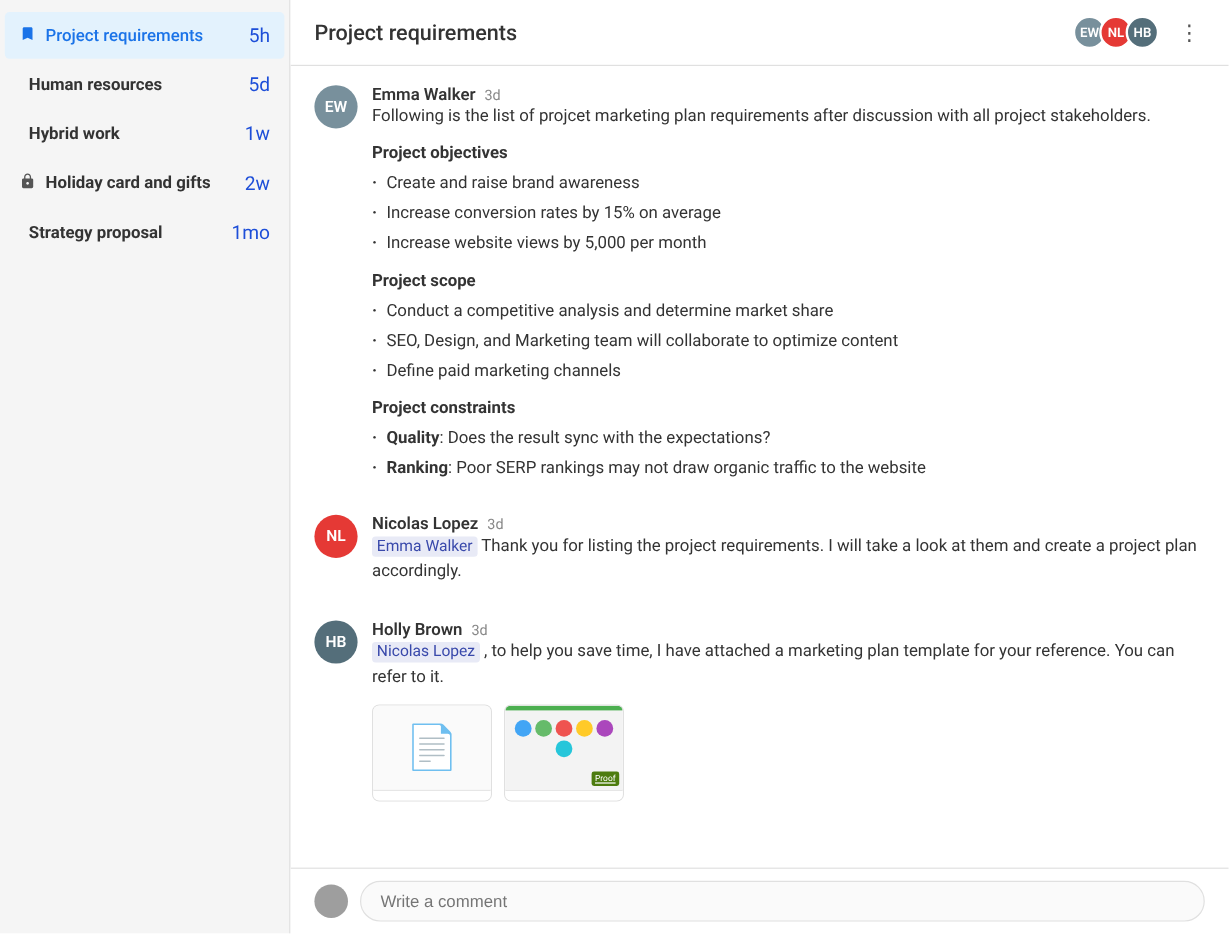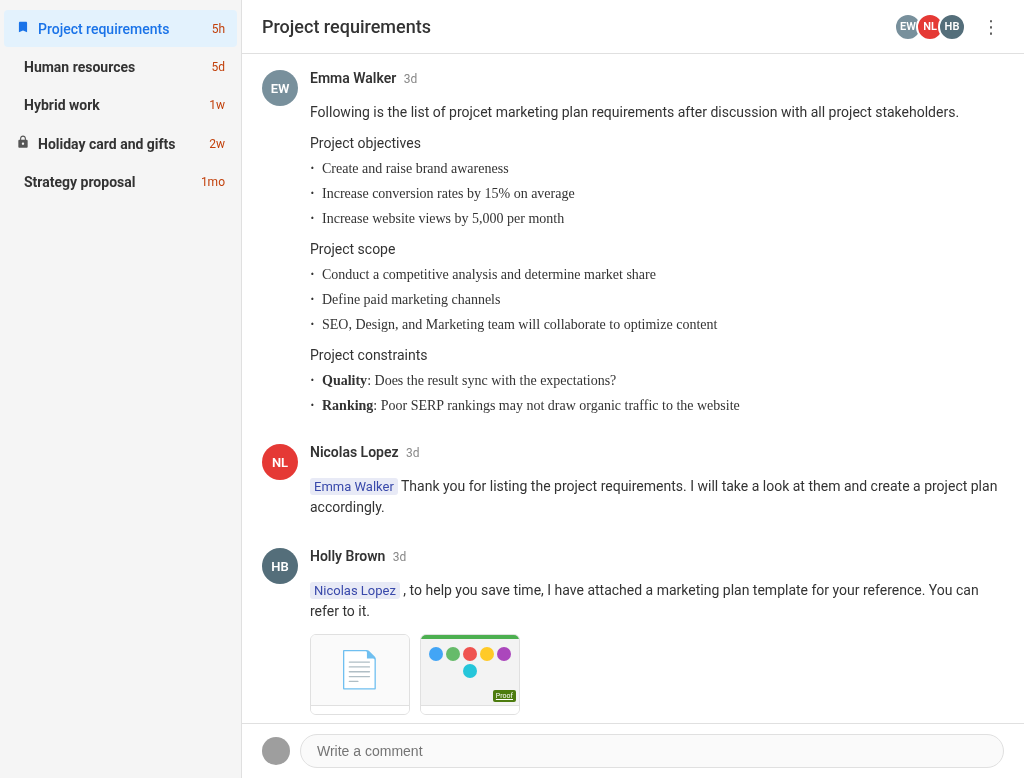--- a/index.html
+++ b/index.html
@@ -21,21 +21,21 @@
       cursor: pointer;
       border-radius: 4px;
       margin: 2px 4px;
       gap: 8px;
     }
     .sidebar-item.active { background: #e3f2fd; }
     .sidebar-item-icon { flex-shrink: 0; color: #555; font-size: 14px; }
     .sidebar-item-icon.active-icon { color: #1a73e8; }
     .sidebar-item-label { flex: 1; font-size: 14px; color: #333; font-weight: bold; }
     .sidebar-item-label.active-label { color: #1a73e8; font-weight: 500; }
-    .sidebar-item-time { font-size: 12px; color: #c2410c; margin-left: auto; }
+    .sidebar-item-time { font-size: 16px; color: #1d4ed8; margin-left: auto; }
 
     
     #main {
       flex: 1;
       display: flex;
       flex-direction: column;
       overflow: hidden;
     }
 
     
@@ -108,29 +108,29 @@
       font-size: 14px;
       display: inline;
       color: #333;
     }
     .comment-time {
       font-size: 12px;
       color: #888;
       margin-left: 4px;
     }
     .comment-text {
-      margin-top: 16px;
+      margin-top: 0;
       font-size: 14px;
       line-height: 1.5;
       color: #333;
     }
     .comment-text p { margin-bottom: 6px; }
-    .comment-text .section-title { font-weight: 400; margin: 10px 0 4px; }
+    .comment-text .section-title { font-weight: 700; margin: 10px 0 4px; }
     .comment-text ul { list-style: none; padding: 0; }
-    .comment-text ul li { padding-left: 12px; position: relative; margin-bottom: 4px; font-family: Liberation Serif, serif; }
+    .comment-text ul li { padding-left: 12px; position: relative; margin-bottom: 4px; }
     .comment-text ul li::before { content: '·'; position: absolute; left: 0; font-weight: bold; }
     .mention {
       background: #e8eaf6;
       color: #3949ab;
       border-radius: 3px;
       padding: 1px 4px;
       font-size: 13px;
     }
     .bold { font-weight: 700; }
 
@@ -250,22 +250,22 @@
           <p>Following is the list of projcet marketing plan requirements after discussion with all project stakeholders.</p>
           <div class="section-title">Project objectives</div>
           <ul>
             <li>Create and raise brand awareness</li>
             <li>Increase conversion rates by 15% on average</li>
             <li>Increase website views by 5,000 per month</li>
           </ul>
           <div class="section-title">Project scope</div>
           <ul>
             <li>Conduct a competitive analysis and determine market share</li>
+            <li>SEO, Design, and Marketing team will collaborate to optimize content</li>
             <li>Define paid marketing channels</li>
-            <li>SEO, Design, and Marketing team will collaborate to optimize content</li>
           </ul>
           <div class="section-title">Project constraints</div>
           <ul>
             <li><span class="bold">Quality</span>: Does the result sync with the expectations?</li>
             <li><span class="bold">Ranking</span>: Poor SERP rankings may not draw organic traffic to the website</li>
           </ul>
         </div>
       </div>
     </div>
 

